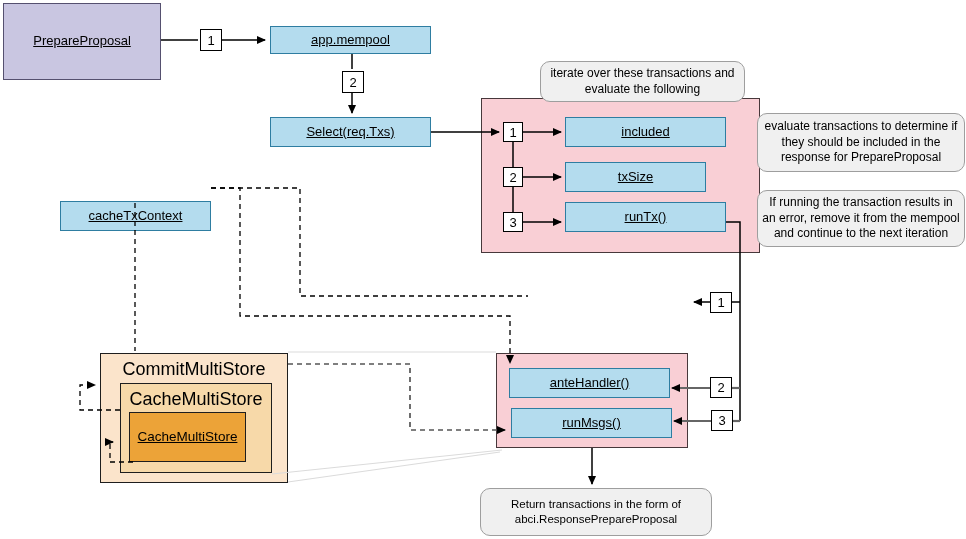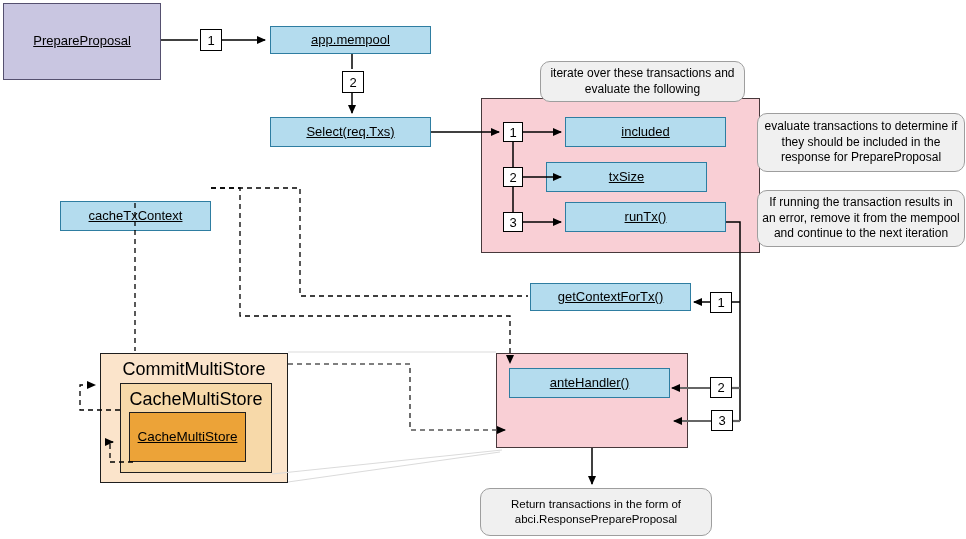--- a/index.html
+++ b/index.html
@@ -47,25 +47,25 @@
   </div>
   <div class="gold" style="left:120px;top:383px;width:152px;height:90px;">
     <div class="store-label">CacheMultiStore</div>
   </div>
   <div class="node orange" style="left:129px;top:412px;width:117px;height:50px;font-size:13.5px;">CacheMultiStore</div>
 
   <div class="node purple" style="left:3px;top:3px;width:158px;height:77px;">PrepareProposal</div>
   <div class="node blue" style="left:270px;top:26px;width:161px;height:28px;">app.mempool</div>
   <div class="node blue" style="left:270px;top:117px;width:161px;height:30px;">Select(req.Txs)</div>
   <div class="node blue" style="left:565px;top:117px;width:161px;height:30px;">included</div>
-  <div class="node blue" style="left:546px;top:162px;width:161px;height:30px;">txSize</div>
+  <div class="node blue" style="left:565px;top:162px;width:141px;height:30px;">txSize</div>
   <div class="node blue" style="left:565px;top:202px;width:161px;height:30px;">runTx()</div>
   <div class="node blue" style="left:60px;top:173px;width:151px;height:30px;margin-top:28px;">cacheTxContext</div>
-  <div class="node blue" style="left:530px;top:283px;width:161px;height:28px;">getContextForTx()</div>
   <div class="node blue" style="left:509px;top:368px;width:161px;height:30px;">anteHandler()</div>
+  <div class="node blue" style="left:511px;top:408px;width:161px;height:30px;">runMsgs()</div>
 
   <div class="badge" style="left:200px;top:29px;width:22px;height:22px;">1</div>
   <div class="badge" style="left:342px;top:71px;width:22px;height:22px;">2</div>
   <div class="badge" style="left:503px;top:122px;width:20px;height:20px;">1</div>
   <div class="badge" style="left:503px;top:167px;width:20px;height:20px;">2</div>
   <div class="badge" style="left:503px;top:212px;width:20px;height:20px;">3</div>
   <div class="badge" style="left:710px;top:292px;width:22px;height:21px;">1</div>
   <div class="badge" style="left:710px;top:377px;width:22px;height:21px;">2</div>
   <div class="badge" style="left:711px;top:410px;width:22px;height:21px;">3</div>
 

